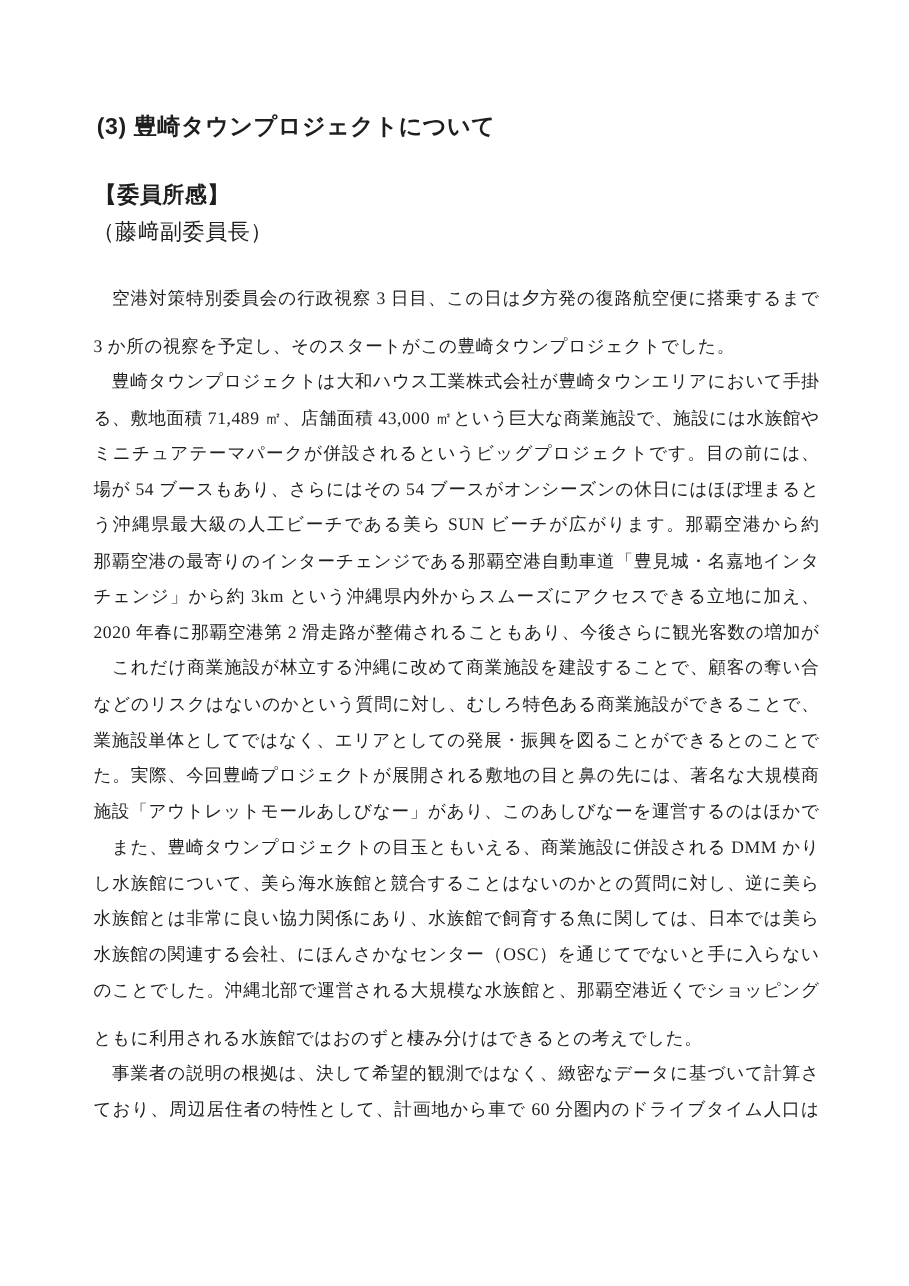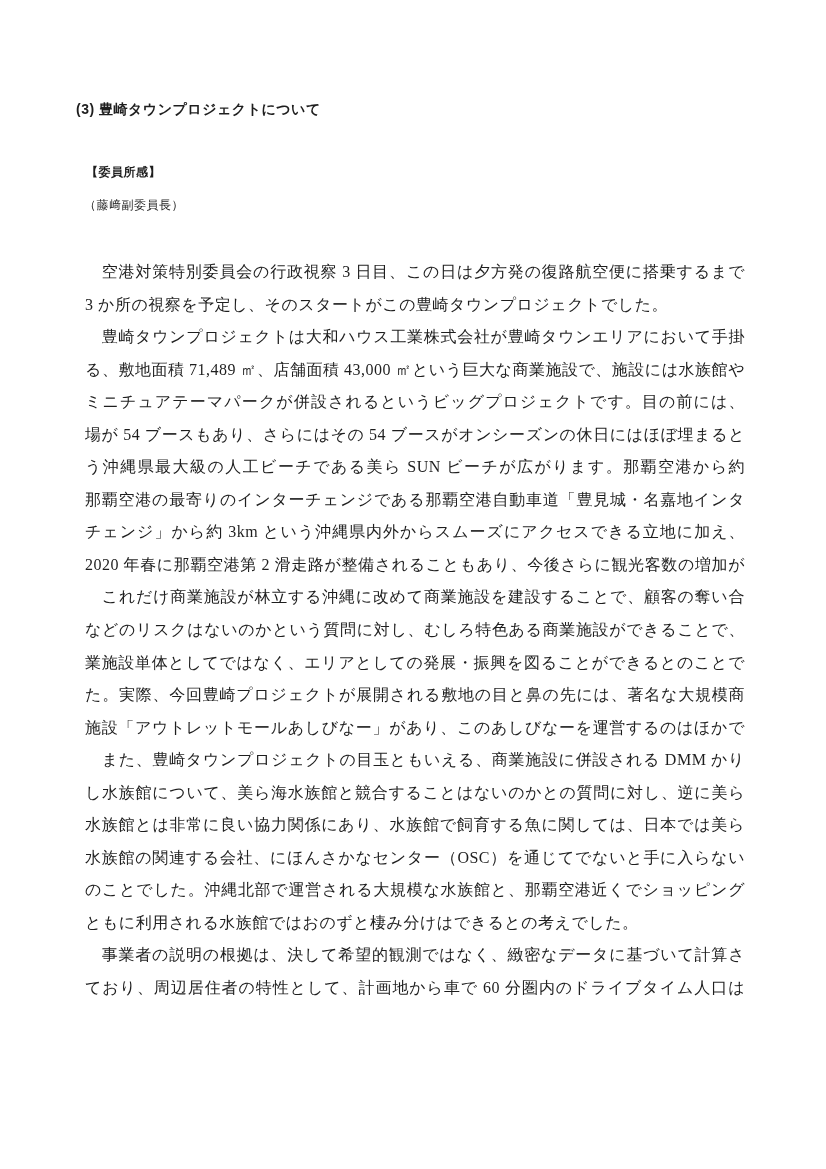--- a/index.html
+++ b/index.html
@@ -11,43 +11,43 @@
     position: relative;
     width: 826px;
     height: 1169px;
     background: #ffffff;
     overflow: hidden;
     color: #1e1e1e;
     font-family: "Liberation Serif", "DejaVu Serif", serif;
   }
   .doc-heading {
     position: absolute;
-    left: 76px;
+    left: 88px;
     top: 101px;
     font-family: "Liberation Sans", "DejaVu Sans", sans-serif;
     font-weight: 700;
-    font-size: 14px;
+    font-size: 21px;
     letter-spacing: 0.5px;
     white-space: nowrap;
   }
   .section-label {
     position: absolute;
     left: 86px;
     top: 164px;
     font-family: "Liberation Sans", "DejaVu Sans", sans-serif;
     font-weight: 700;
-    font-size: 12px;
+    font-size: 20px;
     letter-spacing: 0.5px;
     white-space: nowrap;
   }
   .speaker-line {
     position: absolute;
     left: 84px;
     top: 197px;
-    font-size: 12px;
+    font-size: 20px;
     letter-spacing: 0.5px;
     white-space: nowrap;
   }
   .doc-body {
     position: absolute;
     left: 85px;
     top: 256px;
     width: 660px;
   }
   .paragraph { margin: 0; }
@@ -56,20 +56,21 @@
     line-height: 32.55px;
     font-size: 16px;
     letter-spacing: 0.5px;
     text-align: justify;
     text-align-last: justify;
     overflow: hidden;
     white-space: normal;
   }
   .line.para-end {
     text-align-last: left;
+    margin-top: 11px;
   }
 </style>
 </head>
 <body>
 
 <div class="page">
   <div class="doc-heading">(3) 豊崎タウンプロジェクトについて</div>
   <div class="section-label">【委員所感】</div>
   <div class="speaker-line">（藤﨑副委員長）</div>
   <div class="doc-body">

